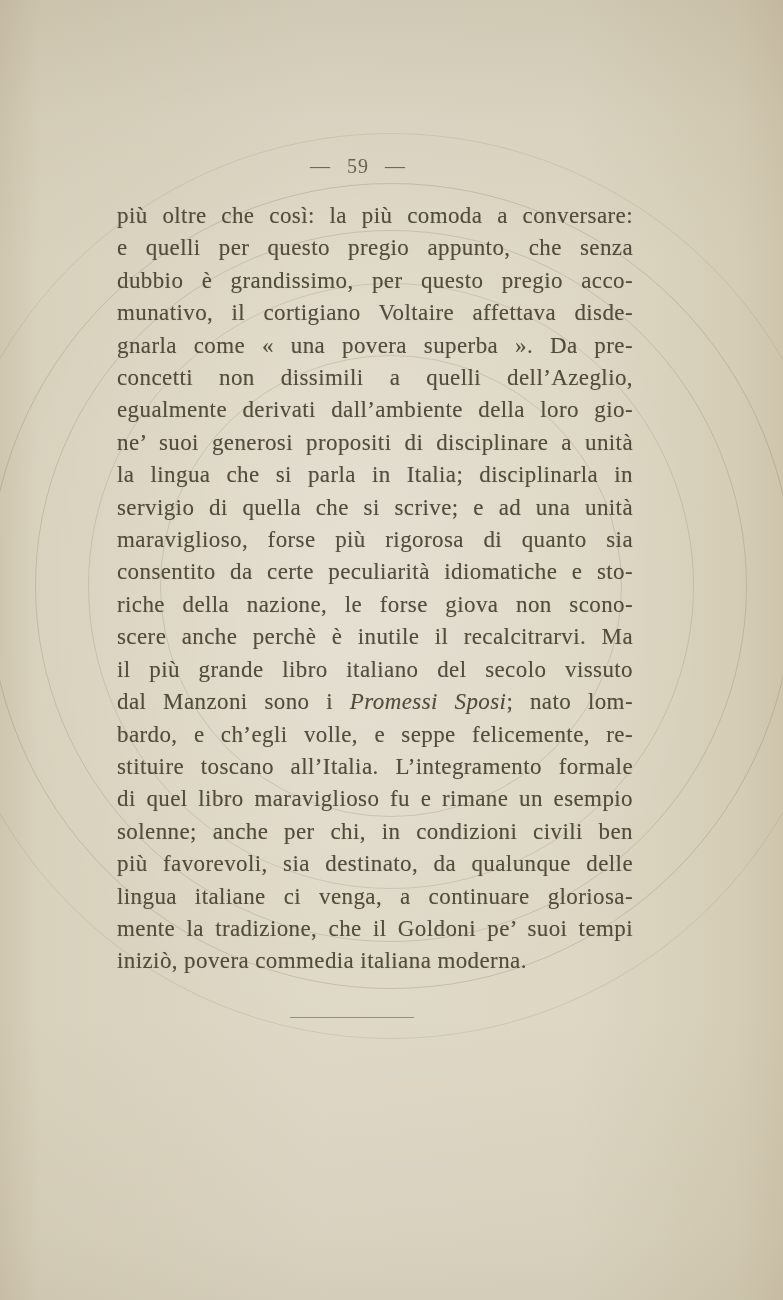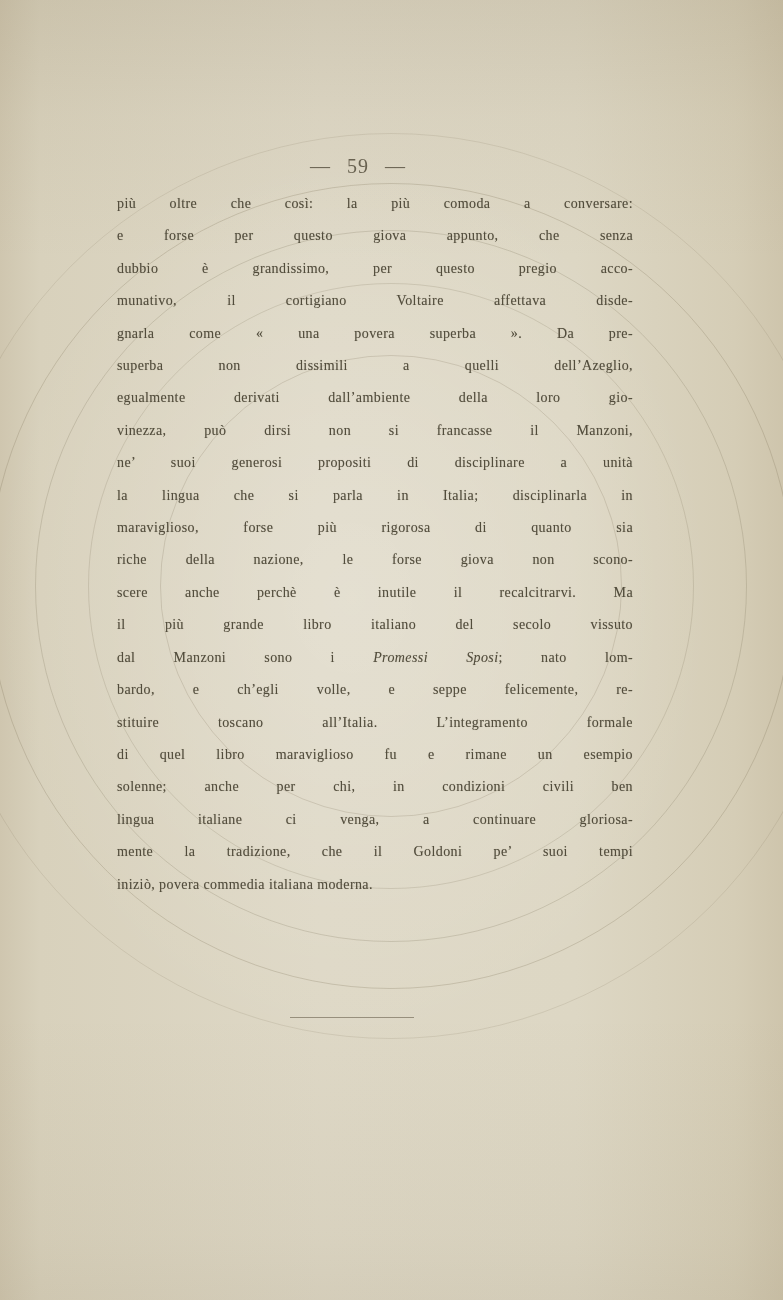--- a/index.html
+++ b/index.html
@@ -46,24 +46,24 @@
     left: 117px;
     width: 482px;
     text-align: center;
     font-size: 20px;
     letter-spacing: 1px;
     word-spacing: 10px;
     color: rgba(78,72,55,0.82);
   }
   .body-text {
     position: absolute;
-    top: 188px;
+    top: 200px;
     left: 117px;
     width: 516px;
-    font-size: 14px;
+    font-size: 23px;
     line-height: 32.4px;
     letter-spacing: 0.4px;
     color: rgba(74,68,52,0.92);
     text-shadow: 0 0 0.7px rgba(74,68,52,0.35);
   }
   .text-line {
     text-align: justify;
     text-align-last: justify;
     white-space: nowrap;
   }
@@ -90,38 +90,40 @@
     <div class="wm-circle wm-c2"></div>
     <div class="wm-circle wm-c3"></div>
     <div class="wm-circle wm-c4"></div>
     <div class="wm-circle wm-c5"></div>
   </div>
 
   <div class="page-number">— 59 —</div>
 
   <div class="body-text">
       <div class="text-line"><span>più oltre che così: la più comoda a conversare:</span></div>
-      <div class="text-line"><span>e forse per questo giova appunto, che senza</span></div>
+      <div class="text-line"><span>e quelli per questo pregio appunto, che senza</span></div>
       <div class="text-line"><span>dubbio è grandissimo, per questo pregio acco-</span></div>
       <div class="text-line"><span>munativo, il cortigiano Voltaire affettava disde-</span></div>
       <div class="text-line"><span>gnarla come « una povera superba ». Da pre-</span></div>
-      <div class="text-line"><span>superba non dissimili a quelli dell’Azeglio,</span></div>
+      <div class="text-line"><span>concetti non dissimili a quelli dell’Azeglio,</span></div>
       <div class="text-line"><span>egualmente derivati dall’ambiente della loro gio-</span></div>
-      <div class="text-line"><span>vinezza, può dirsi non si francasse il Manzoni,</span></div>
       <div class="text-line"><span>ne’ suoi generosi propositi di disciplinare a unità</span></div>
       <div class="text-line"><span>la lingua che si parla in Italia; disciplinarla in</span></div>
+      <div class="text-line"><span>servigio di quella che si scrive; e ad una unità</span></div>
       <div class="text-line"><span>maraviglioso, forse più rigorosa di quanto sia</span></div>
+      <div class="text-line"><span>consentito da certe peculiarità idiomatiche e sto-</span></div>
       <div class="text-line"><span>riche della nazione, le forse giova non scono-</span></div>
       <div class="text-line"><span>scere anche perchè è inutile il recalcitrarvi. Ma</span></div>
       <div class="text-line"><span>il più grande libro italiano del secolo vissuto</span></div>
       <div class="text-line"><span>dal Manzoni sono i </span><span class="italic">Promessi Sposi</span><span>; nato lom-</span></div>
       <div class="text-line"><span>bardo, e ch’egli volle, e seppe felicemente, re-</span></div>
       <div class="text-line"><span>stituire toscano all’Italia. L’integramento formale</span></div>
       <div class="text-line"><span>di quel libro maraviglioso fu e rimane un esempio</span></div>
       <div class="text-line"><span>solenne; anche per chi, in condizioni civili ben</span></div>
+      <div class="text-line"><span>più favorevoli, sia destinato, da qualunque delle</span></div>
       <div class="text-line"><span>lingua italiane ci venga, a continuare gloriosa-</span></div>
       <div class="text-line"><span>mente la tradizione, che il Goldoni pe’ suoi tempi</span></div>
       <div class="text-line last-line"><span>iniziò, povera commedia italiana moderna.</span></div>
     </div>
 
   <div class="end-divider"></div>
 
 </div>
 
 </body></html>

